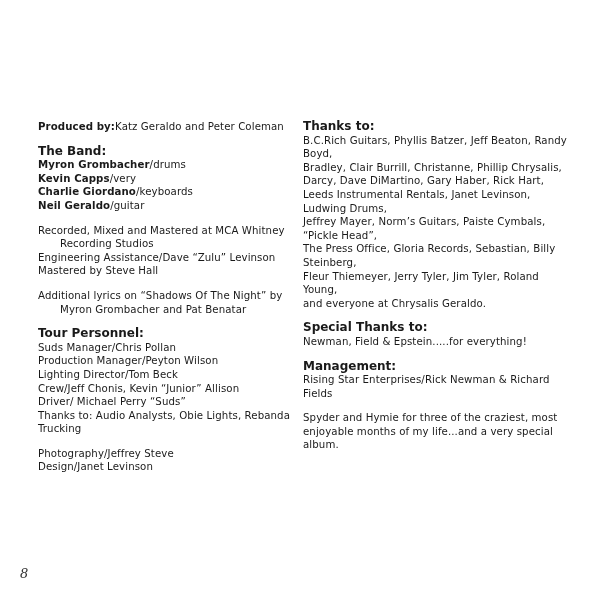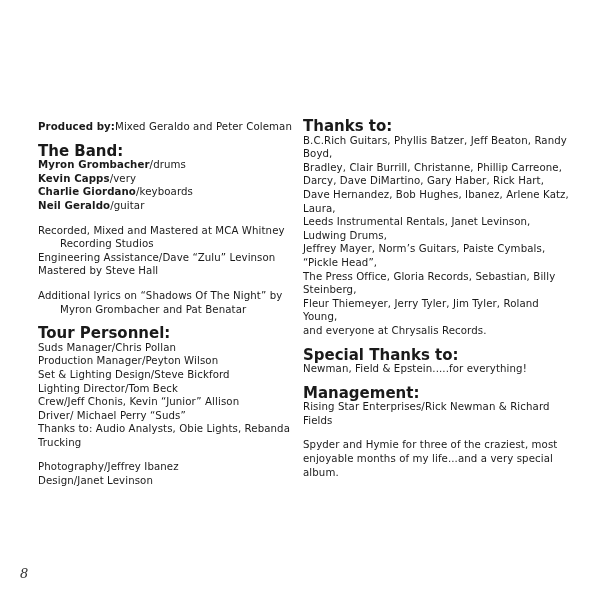--- a/index.html
+++ b/index.html
@@ -40,21 +40,21 @@
     font-size: 10.2px;
     line-height: 13.6px;
     letter-spacing: 0.1px;
     white-space: pre-wrap;
   }
   .b {
     font-weight: bold;
   }
   .hdr {
     font-weight: bold;
-    font-size: 15px;
+    font-size: 12px;
     line-height: 13.6px;
   }
   .indent {
     padding-left: 22px;
   }
   .folio {
     position: absolute;
     left: 20px;
     top: 566px;
     font-family: "DejaVu Serif", serif;
@@ -67,21 +67,21 @@
   }
 </style>
 </head>
 <body>
 
 <div class="page">
 
   <div class="col-left">
 
     <div class="blk">
-      <div class="line mixed"><span class="b">Produced by:</span><span>Mixed Geraldo and Peter Coleman</span></div>
+      <div class="line mixed"><span class="b">Produced by:</span><span>Katz Geraldo and Peter Coleman</span></div>
     </div>
 
     <div class="blk">
       <div class="hdr">The Band:</div>
       <div class="line mixed"><span class="b">Myron Grombacher</span><span>/drums</span></div>
       <div class="line mixed"><span class="b">Kevin Capps</span><span>/very</span></div>
       <div class="line mixed"><span class="b">Charlie Giordano</span><span>/keyboards</span></div>
       <div class="line mixed"><span class="b">Neil Geraldo</span><span>/guitar</span></div>
     </div>
 
@@ -94,47 +94,45 @@
 
     <div class="blk">
       <div class="line">Additional lyrics on “Shadows Of The Night” by</div>
       <div class="line indent">Myron Grombacher and Pat Benatar</div>
     </div>
 
     <div class="blk">
       <div class="hdr">Tour Personnel:</div>
       <div class="line">Suds Manager/Chris Pollan</div>
       <div class="line">Production Manager/Peyton Wilson</div>
-      <div class="line">Set &amp; Lighting Design/Steve Bickford</div>
       <div class="line">Lighting Director/Tom Beck</div>
       <div class="line">Crew/Jeff Chonis, Kevin “Junior” Allison</div>
       <div class="line">Driver/ Michael Perry “Suds”</div>
       <div class="line">Thanks to: Audio Analysts, Obie Lights, Rebanda Trucking</div>
     </div>
 
     <div class="blk">
-      <div class="line">Photography/Jeffrey Ibanez</div>
+      <div class="line">Photography/Jeffrey Steve</div>
       <div class="line">Design/Janet Levinson</div>
     </div>
 
   </div>
 
   <div class="col-right">
 
     <div class="blk">
       <div class="hdr">Thanks to:</div>
       <div class="line">B.C.Rich Guitars, Phyllis Batzer, Jeff Beaton, Randy Boyd,</div>
-      <div class="line">Bradley, Clair Burrill, Christanne, Phillip Carreone,</div>
+      <div class="line">Bradley, Clair Burrill, Christanne, Phillip Chrysalis,</div>
       <div class="line">Darcy, Dave DiMartino, Gary Haber, Rick Hart,</div>
-      <div class="line">Dave Hernandez, Bob Hughes, Ibanez, Arlene Katz, Laura,</div>
       <div class="line">Leeds Instrumental Rentals, Janet Levinson, Ludwing Drums,</div>
       <div class="line">Jeffrey Mayer, Norm’s Guitars, Paiste Cymbals, “Pickle Head”,</div>
       <div class="line">The Press Office, Gloria Records, Sebastian, Billy Steinberg,</div>
       <div class="line">Fleur Thiemeyer, Jerry Tyler, Jim Tyler, Roland Young,</div>
-      <div class="line">and everyone at Chrysalis Records.</div>
+      <div class="line">and everyone at Chrysalis Geraldo.</div>
     </div>
 
     <div class="blk">
       <div class="hdr">Special Thanks to:</div>
       <div class="line">Newman, Field &amp; Epstein.....for everything!</div>
     </div>
 
     <div class="blk">
       <div class="hdr">Management:</div>
       <div class="line">Rising Star Enterprises/Rick Newman &amp; Richard Fields</div>

